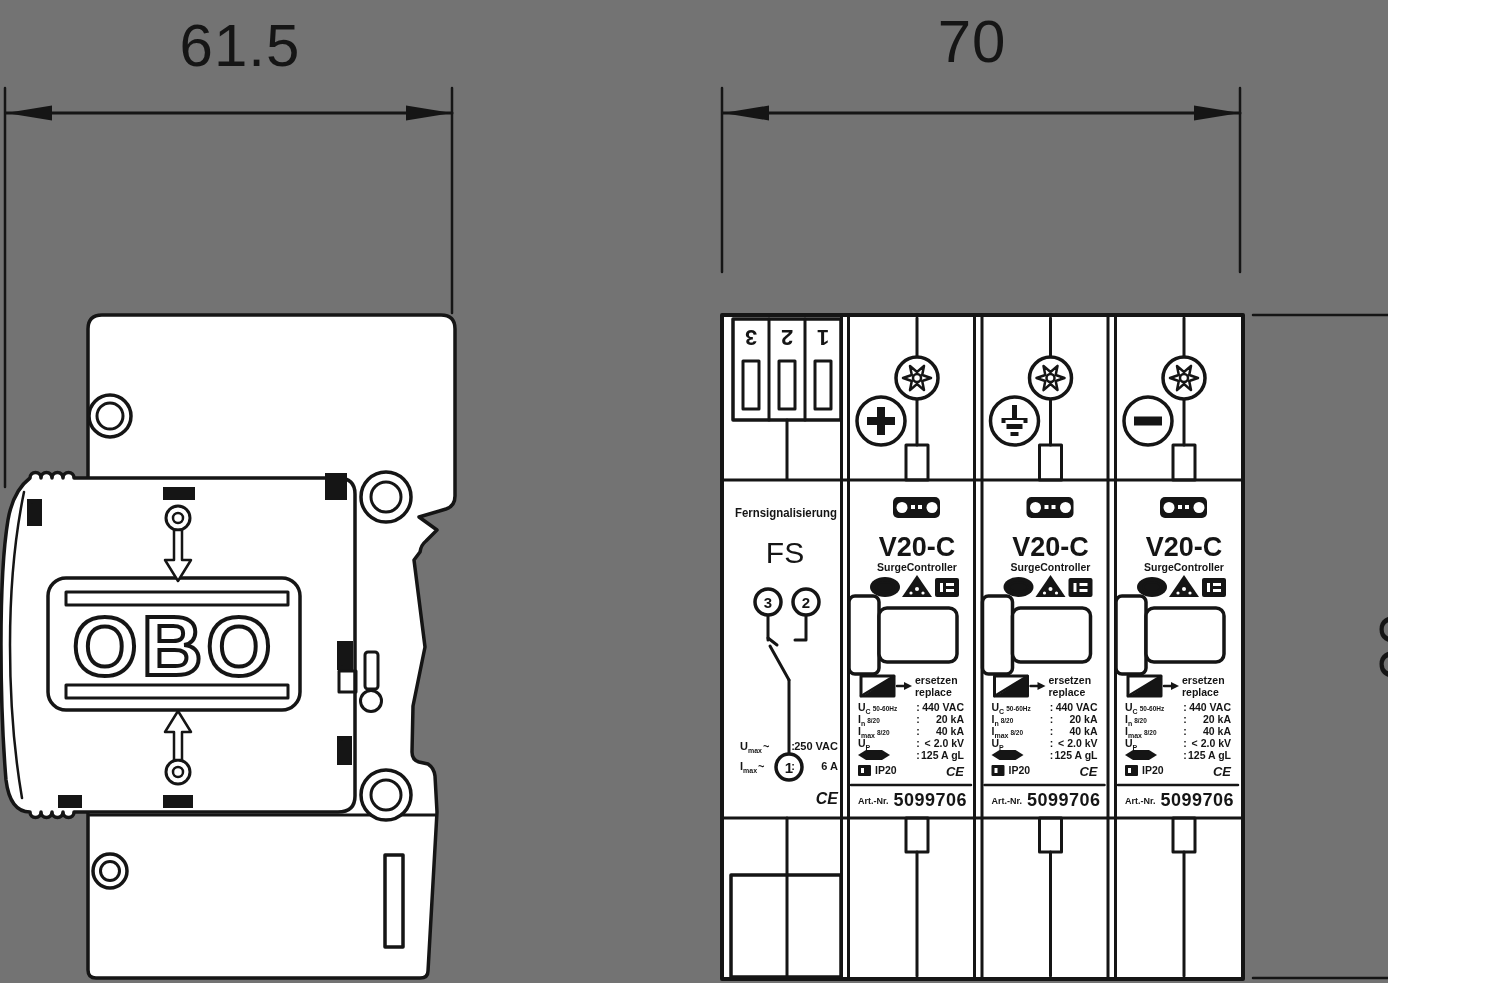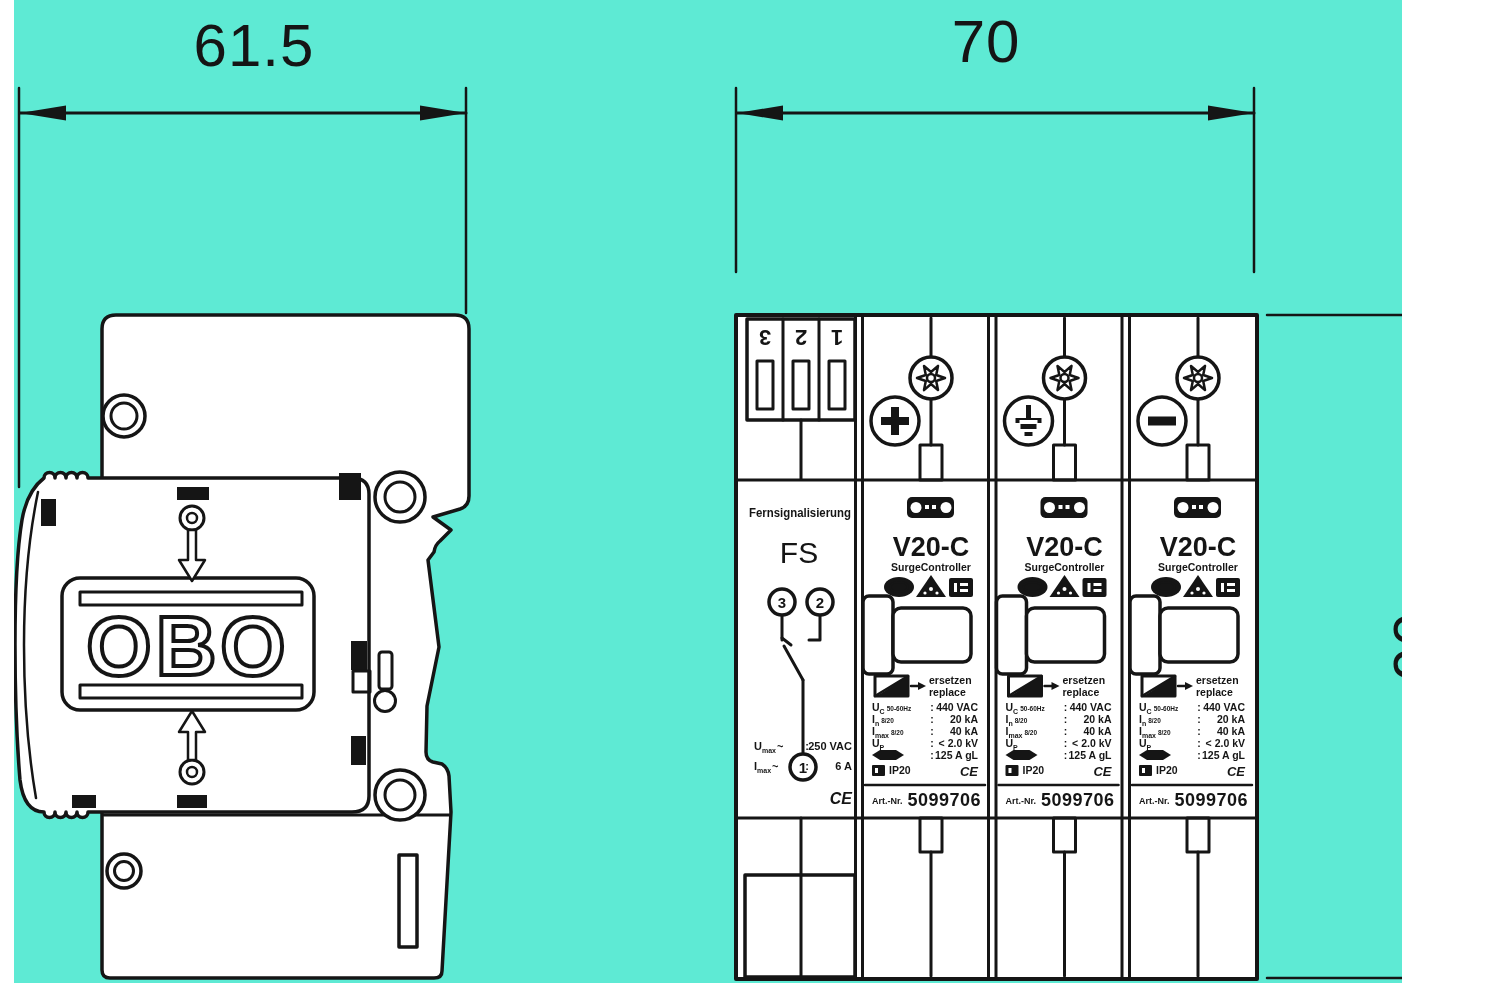--- a/index.html
+++ b/index.html
@@ -1,16 +1,16 @@
 <!DOCTYPE html>
 <html><head>
 <meta charset="utf-8">
 <style>
   html,body{margin:0;padding:0;background:#fff;}
-  #canvas{position:relative;width:1388px;height:983px;background:#5eead4;overflow:hidden;margin-left:14px;}
+  #canvas{position:relative;width:1388px;height:983px;background:#737373;overflow:hidden;}
   svg{display:block;}
   .ln{fill:none;stroke:#151515;stroke-linejoin:round;stroke-linecap:round;}
   .w2{stroke-width:2px;} .w25{stroke-width:2.5px;} .w3{stroke-width:3px;} .w35{stroke-width:3.5px;} .w4{stroke-width:4px;}
   .fillw{fill:#fff;}
   .blk{fill:#151515;stroke:none;}
   .wht{fill:#fff;stroke:none;}
   .t{font-family:"Liberation Sans","DejaVu Sans",sans-serif;fill:#151515;}
   .dim{font-size:60px;font-weight:400;letter-spacing:1px;}
   .term{font-size:22px;font-weight:bold;}
   .fs-title{font-size:12px;font-weight:bold;}

